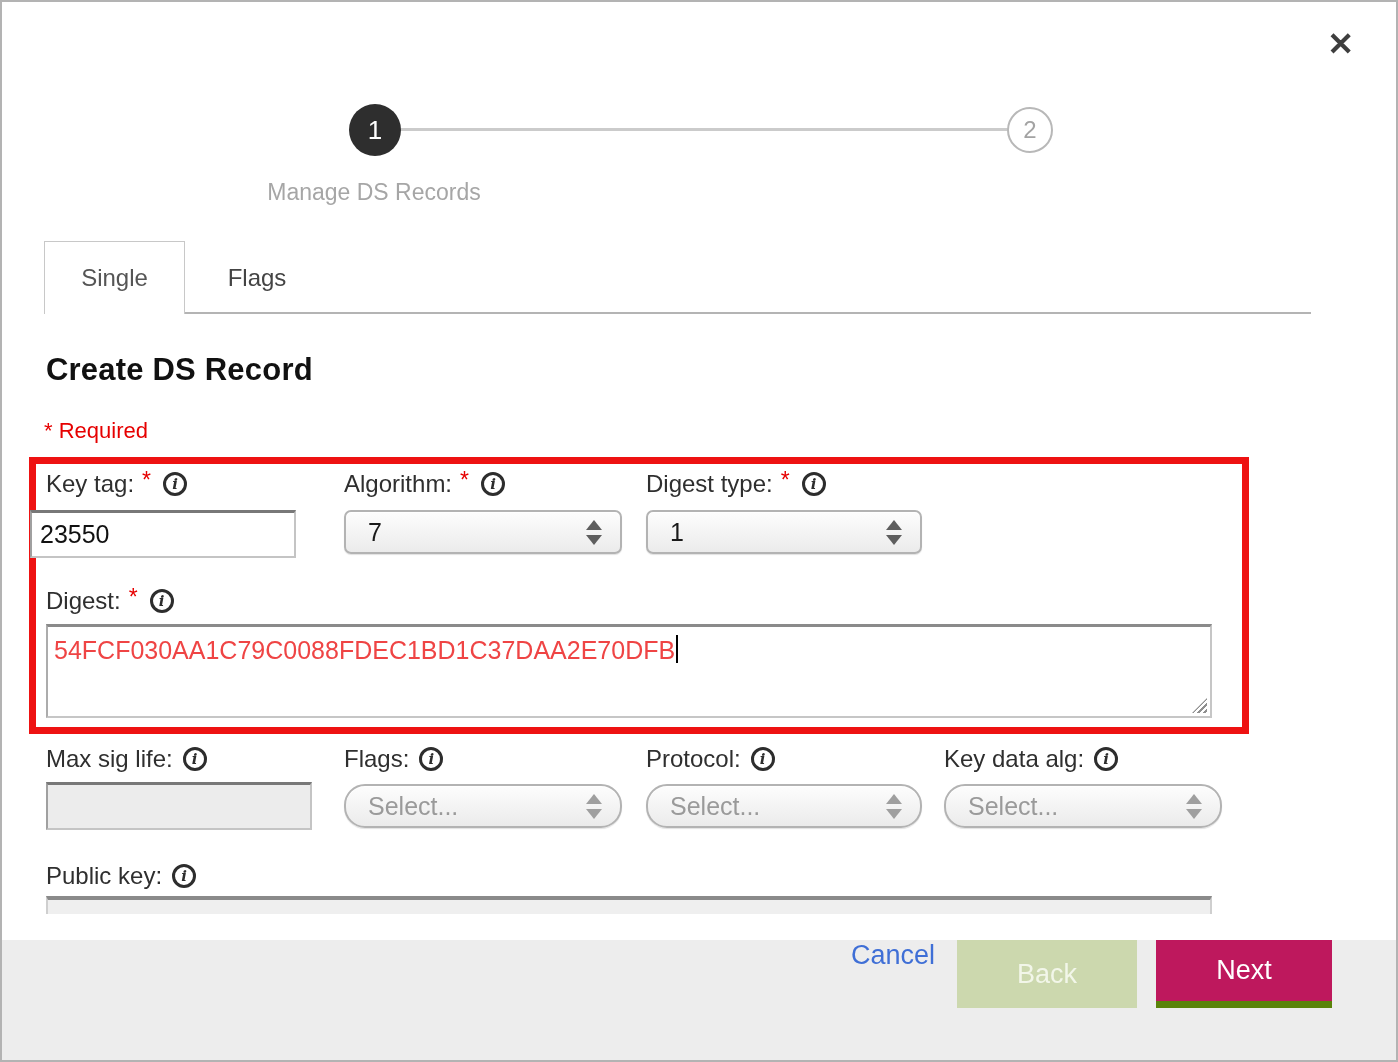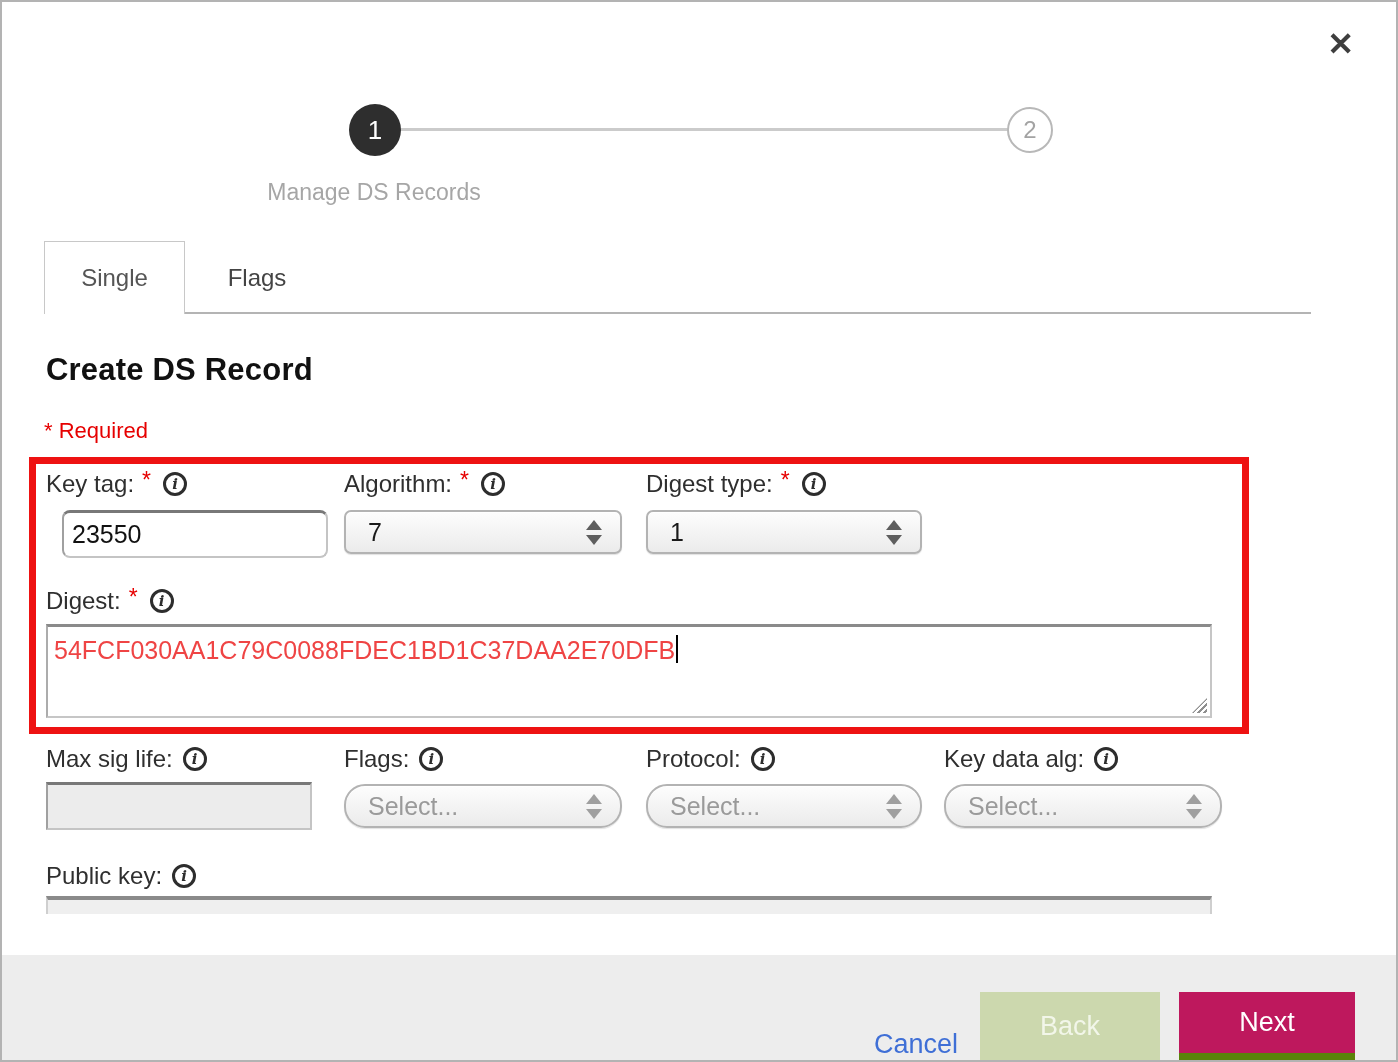--- a/index.html
+++ b/index.html
@@ -83,22 +83,22 @@
   
   .af { position:absolute; }
   
   .pk-sliver {
     position:absolute; left:44px; top:894px; width:1166px; height:18px;
     background:#efefef; border-top:4px solid #8a8a8a;
     border-left:2px solid #cfcfcf; border-right:2px solid #cfcfcf;
   }
   
   .footer {
-    position:absolute; left:0; right:0; bottom:0; height:105px; background:#ededed;
-    display:flex; align-items:flex-end; justify-content:flex-end; padding-right:41px;
+    position:absolute; left:0; right:0; bottom:0; height:120px; background:#ededed;
+    display:flex; align-items:flex-start; justify-content:flex-end; padding-right:64px;
   }
   .cancel-link { font-size:27px; color:#3f6fd6; cursor:pointer; margin-right:22px; }
   .btn { height:68px; display:flex; align-items:center; justify-content:center; font-size:27px; cursor:pointer; }
   .btn-back { width:180px; background:#ccd8ae; color:#f2f6e9; margin-right:19px; }
   .btn-next { width:176px; background:#be185d; border-bottom:7px solid #5a830a; color:#ffffff; }
 </style>
 </head>
 <body>
 
 <div class="modal">
@@ -119,21 +119,21 @@
   <div class="page-title">Create DS Record</div>
   <div class="required-note">* Required</div>
 
   <div class="highlight-box"></div>
 
   <div class="af field-label" style="left:44px; top:468px;">
     <span>Key tag:</span>
     <span class="req">*</span>
     <span class="info-icon">i</span>
   </div>
-  <input class="af text-input" style="left: 60px; top: 508px; border-radius: 8px;" value="23550">
+  <input class="af text-input" style="left: 28px; top: 508px;" value="23550">
 
   <div class="af field-label" style="left:342px; top:468px;">
     <span>Algorithm:</span>
     <span class="req">*</span>
     <span class="info-icon">i</span>
   </div>
   <div class="af selectbox" style="left:342px; top:508px;">
     <span>7</span>
     <span class="arrows">
         <span class="arr-up"></span>

